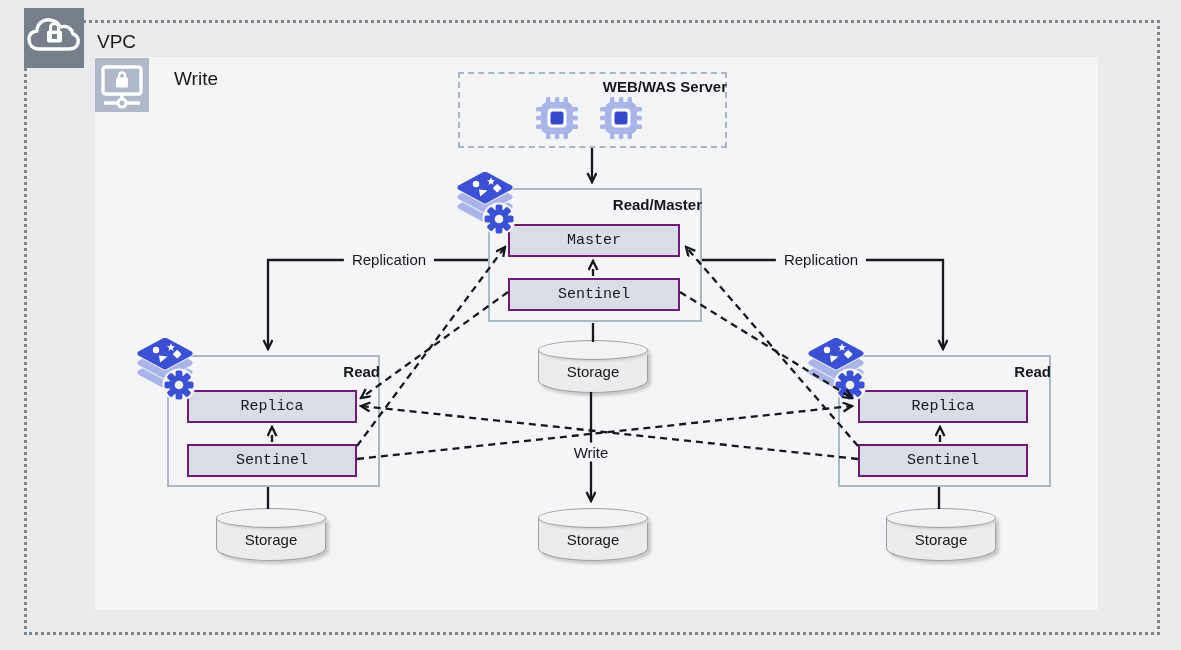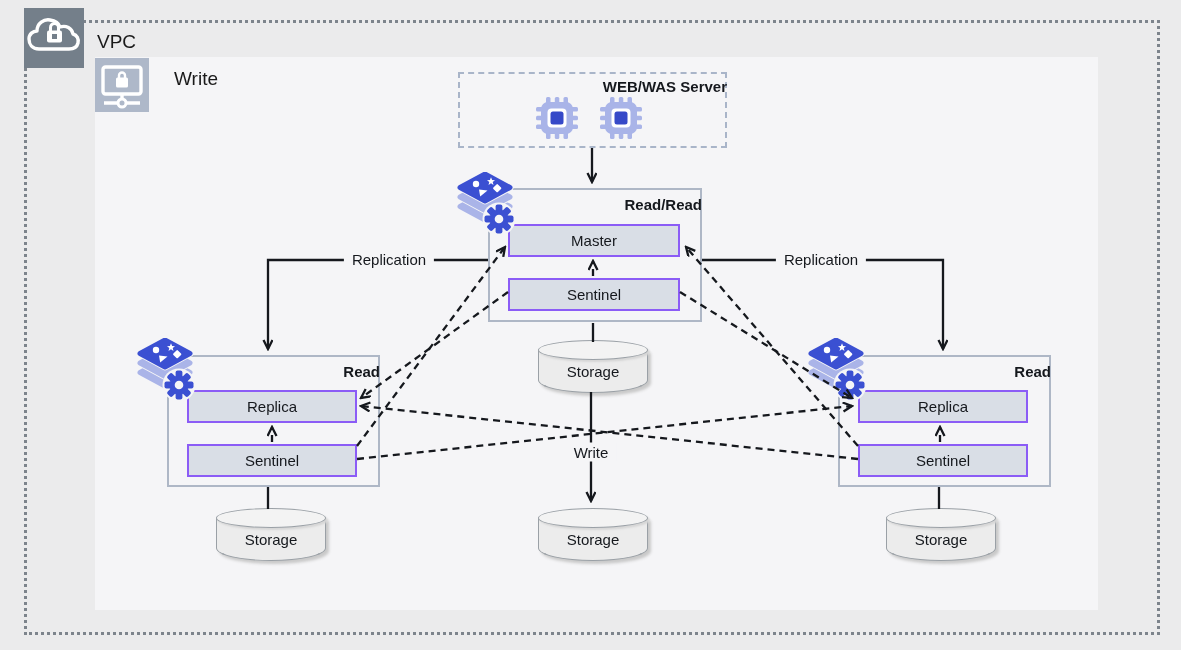--- a/index.html
+++ b/index.html
@@ -24,23 +24,23 @@
   .webwas-title{left:458px;top:78px;width:269px;}
   
   .group{border:2px solid #aeb7c6;box-sizing:border-box;z-index:10;}
   .g-rw{left:488px;top:188px;width:214px;height:134px;}
   .g-read-l{left:167px;top:355px;width:213px;height:132px;}
   .g-read-r{left:838px;top:355px;width:213px;height:132px;}
   .t-rw{left:488px;top:196px;width:214px;}
   .t-read-l{left:167px;top:363px;width:213px;}
   .t-read-r{left:838px;top:363px;width:213px;}
   
-  .node{background:#d9dee6;border:2px solid #8b5cf6;box-sizing:border-box;
+  .node{background:#d9dee6;border:2px solid #701a75;box-sizing:border-box;
         display:flex;align-items:center;justify-content:center;
-        font-size:15px;z-index:11;}
+        font-size:15px;z-index:11;font-family:Liberation Mono, monospace;}
   .n-master  {left:508px;top:224px;width:172px;height:33px;}
   .n-sent-c  {left:508px;top:278px;width:172px;height:33px;}
   .n-repl-l  {left:187px;top:390px;width:170px;height:33px;}
   .n-sent-l  {left:187px;top:444px;width:170px;height:33px;}
   .n-repl-r  {left:858px;top:390px;width:170px;height:33px;}
   .n-sent-r  {left:858px;top:444px;width:170px;height:33px;}
   
   .cylinder{width:110px;height:53px;z-index:11;}
   .cyl-body{position:absolute;left:0;right:0;top:10px;bottom:0;background:#ececec;
             border:1.5px solid #9aa0a6;border-top:none;
@@ -142,21 +142,21 @@
           <rect x="33" y="18.8" width="9" height="4.5" rx="1.5"></rect>
           <rect x="33" y="27.5" width="9" height="4.5" rx="1.5"></rect>
         <rect x="5" y="5" width="32" height="32" rx="7"></rect>
       </g>
       <rect x="11.5" y="11.5" width="19" height="19" rx="4" fill="#ffffff"></rect>
       <rect x="14.5" y="14.5" width="13" height="13" rx="2.5" fill="#3649c8"></rect>
     </svg>
   </div>
 
   <div class="abs group g-rw"></div>
-  <div class="abs box-title t-rw">Read/Read</div>
+  <div class="abs box-title t-rw">Read/Master</div>
   <div class="abs node n-master">
       <span>Master</span>
     </div>
   <div class="abs node n-sent-c">
       <span>Sentinel</span>
     </div>
 
   <div class="abs group g-read-l"></div>
   <div class="abs box-title t-read-l">Read</div>
   <div class="abs node n-repl-l">

